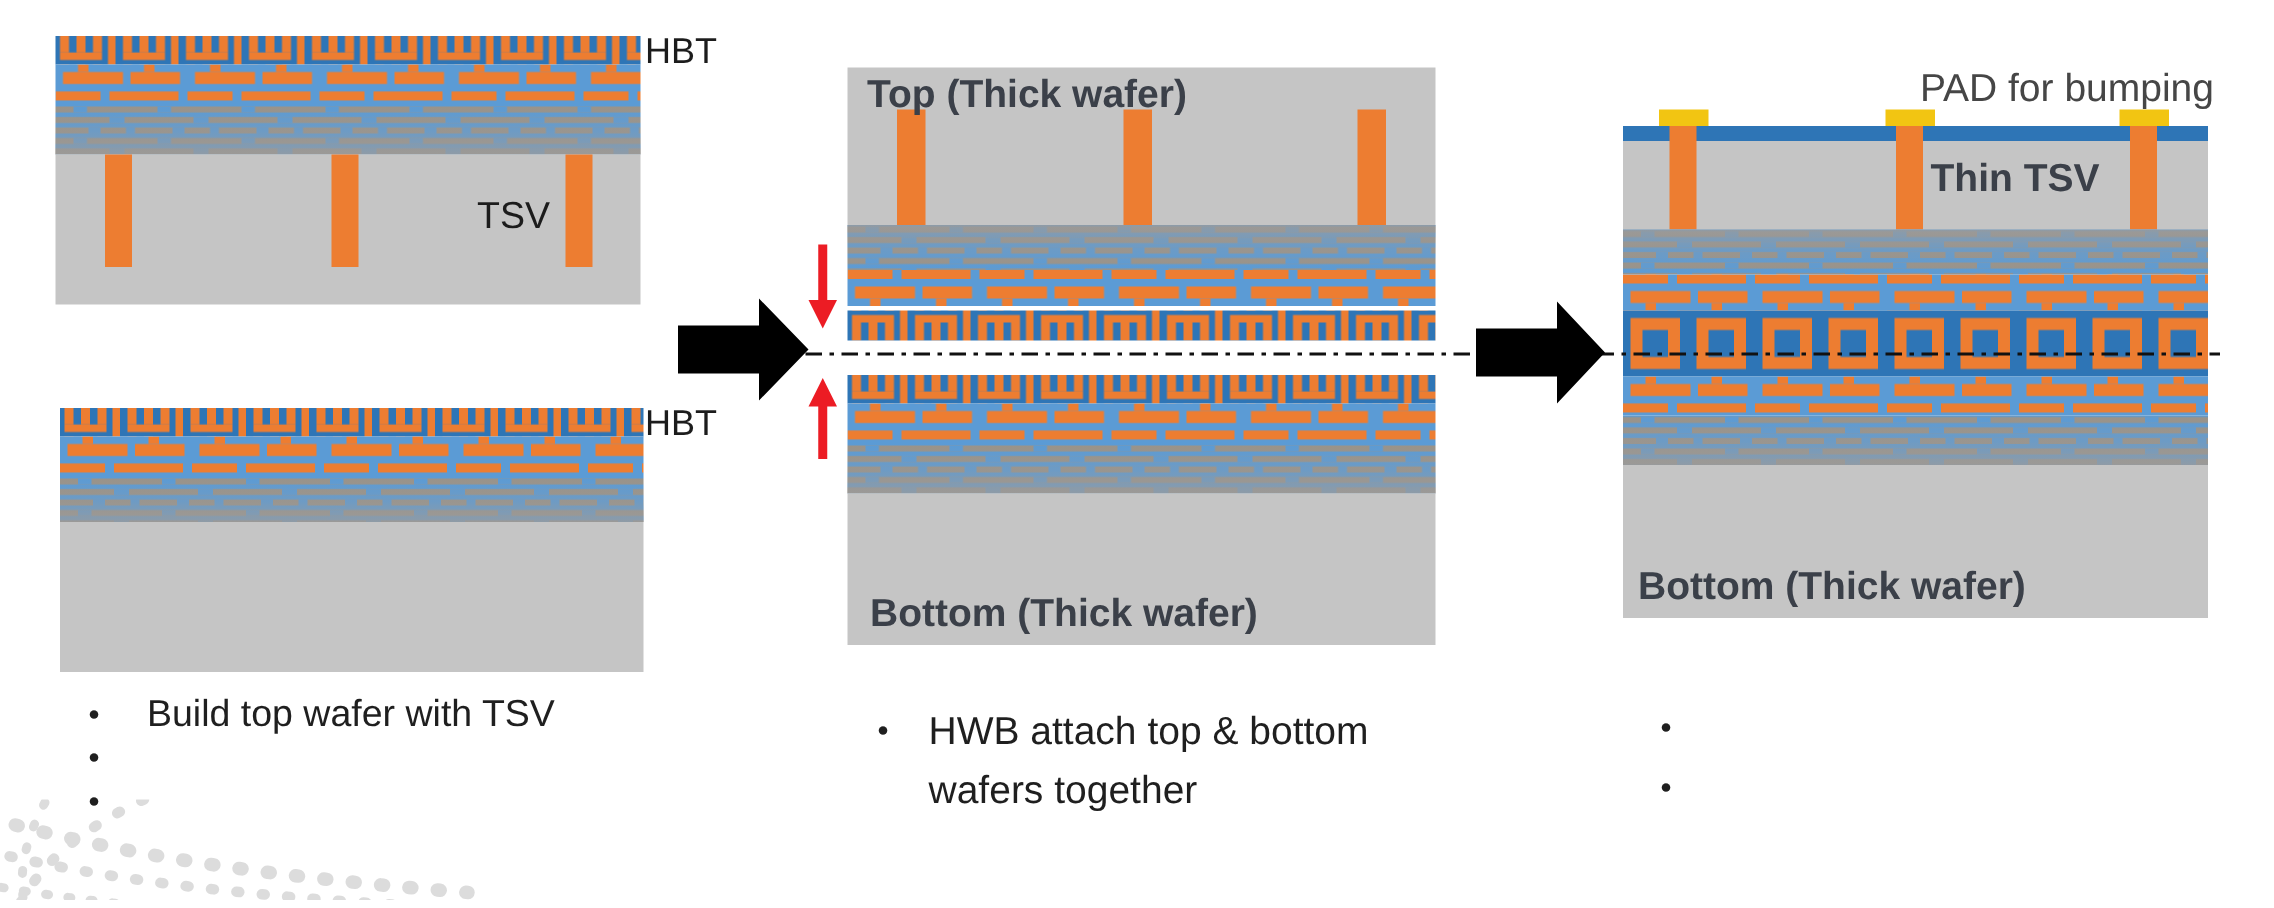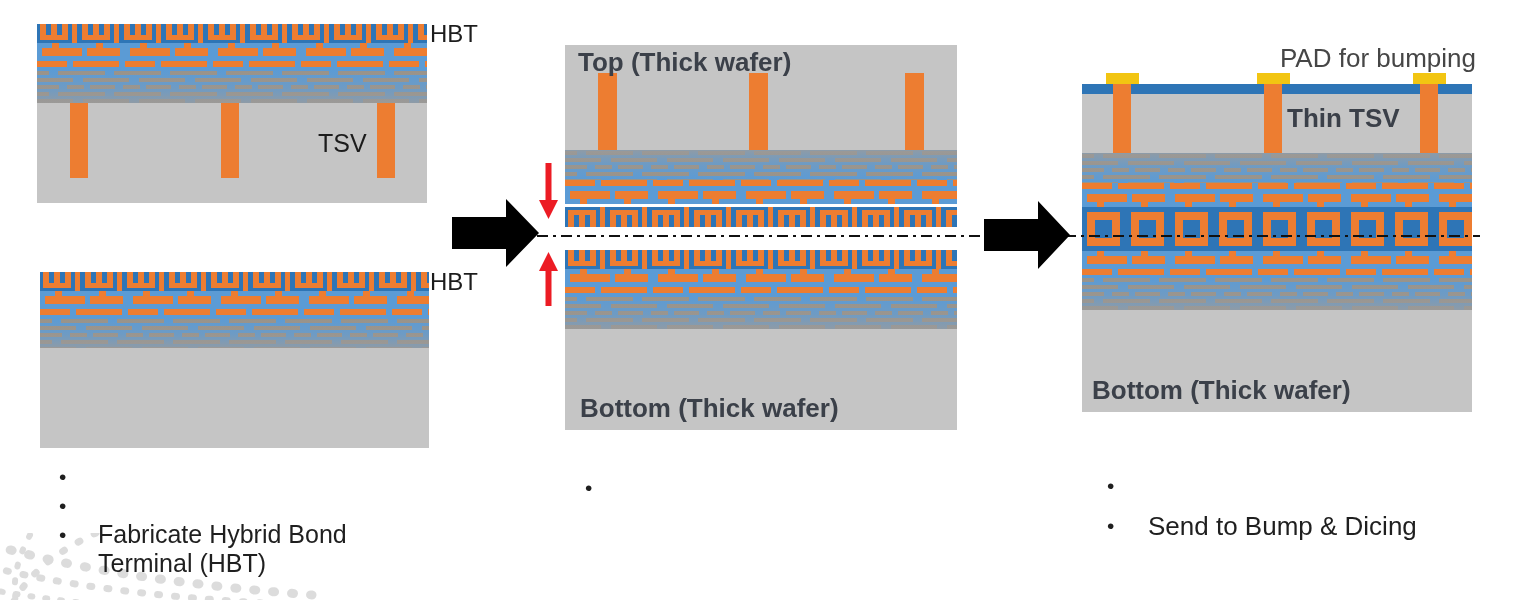--- a/index.html
+++ b/index.html
@@ -237,39 +237,39 @@
     </g>
     <g fill="#EC1C24">
       <polygon points="539,271 558,271 548.5,252"></polygon>
       <rect x="545.5" y="270" width="6" height="36"></rect>
     </g>
   </svg>
 
   <ul class="bullets bullets-left">
     <li>
       <span class="b">•</span>
-      </li>
-    <li>
-      <span class="b">•</span>
-      </li>
-    <li>
-      <span class="b">•</span>
-      <span class="t">Fabricate Hybrid Bond Terminal (HBT)</span>
+      <span class="t">Build top wafer with TSV</span>
+      </li>
+    <li>
+      <span class="b">•</span>
+      </li>
+    <li>
+      <span class="b">•</span>
       </li>
   </ul>
 
   <ul class="bullets bullets-mid">
     <li>
       <span class="b">•</span>
+      <span class="t">HWB attach top &amp; bottom wafers together</span>
       </li>
   </ul>
 
   <ul class="bullets bullets-right">
     <li>
       <span class="b">•</span>
       </li>
     <li>
       <span class="b">•</span>
-      <span class="t">Send to Bump &amp; Dicing</span>
       </li>
   </ul>
 
 </div>
 
 </body></html>

